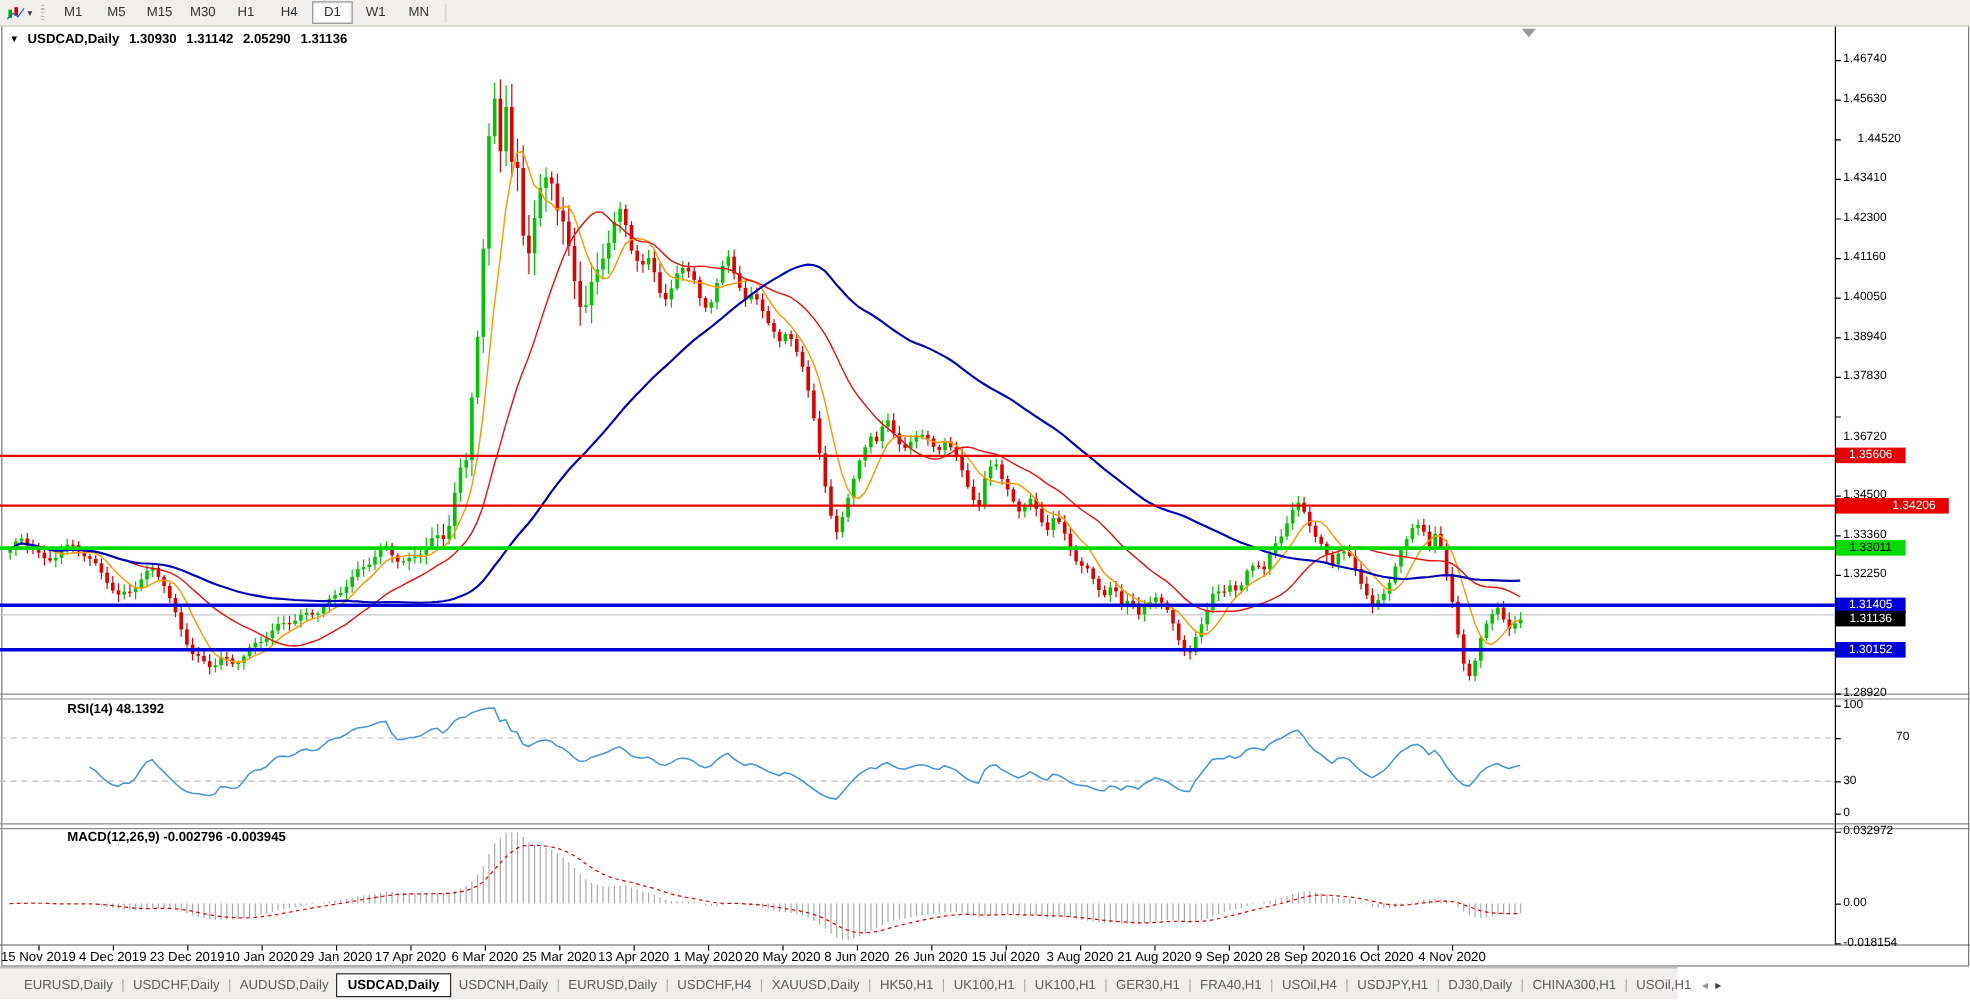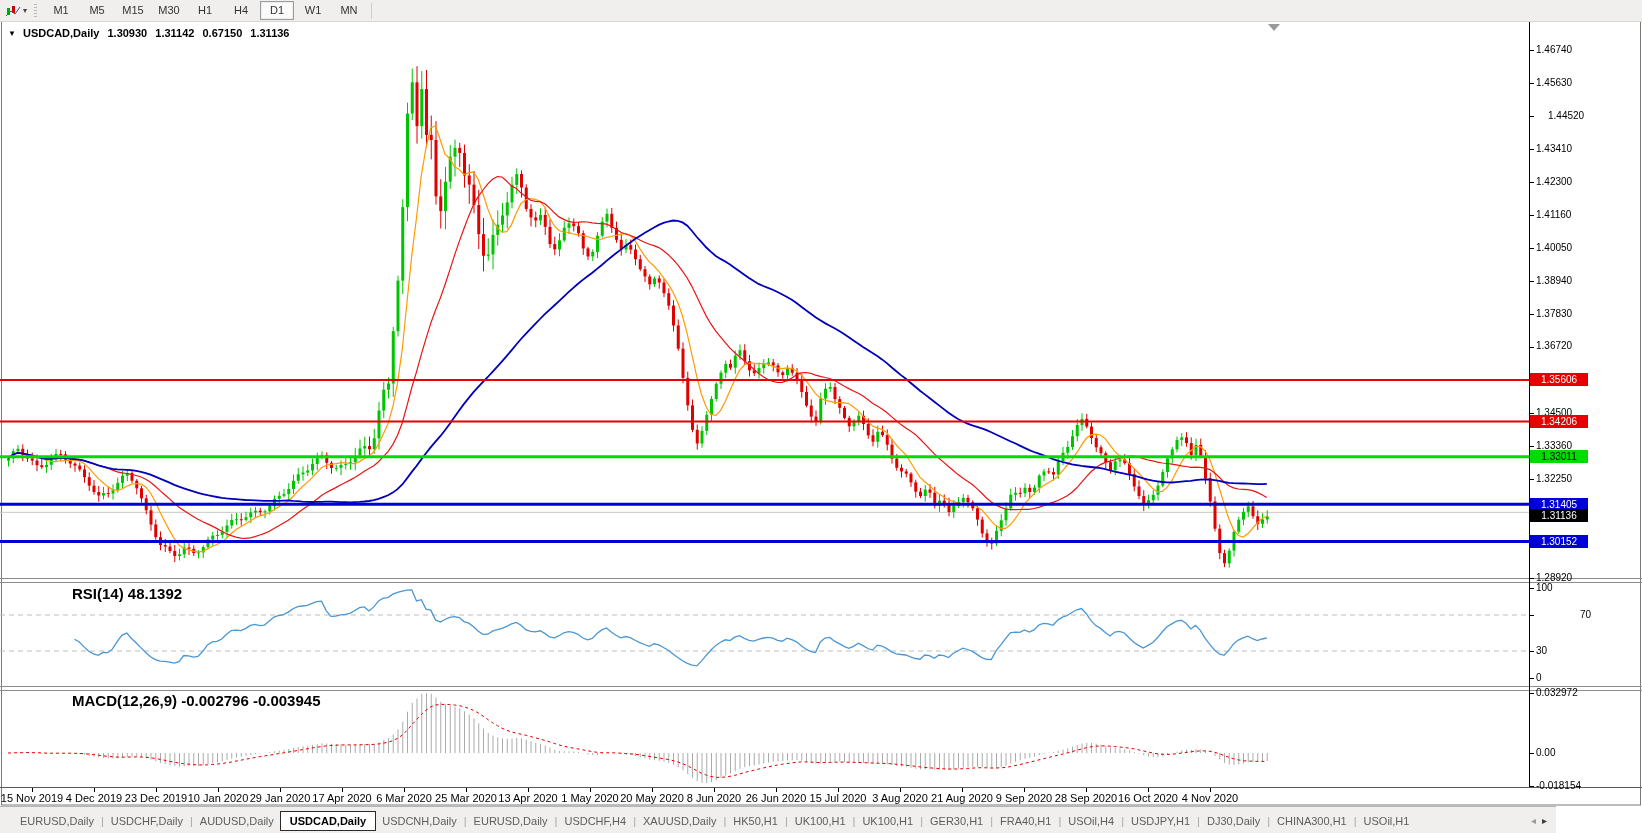--- a/index.html
+++ b/index.html
@@ -20,23 +20,23 @@
   
   #axis-layer{position:absolute;left:0;top:0;width:1642px;height:833px;z-index:2;pointer-events:none;}
   #axis-layer div{pointer-events:auto;}
   .axlab{position:absolute;font-size:10px;line-height:12px;color:#000;white-space:nowrap;}
   .badge{position:absolute;left:1530px;width:58px;height:13px;font-size:10px;line-height:13px;
          text-align:center;white-space:nowrap;z-index:3;}
   .datelab{position:absolute;font-size:11px;line-height:12px;color:#000;white-space:nowrap;transform:translateX(-50%);}
   #title{position:absolute;left:8px;top:27px;font-size:11px;font-weight:700;color:#000;z-index:4;white-space:nowrap;}
   #title span{margin-right:5px;}
   #title .tri{font-size:8px;vertical-align:1px;margin-right:4px;}
-  .panlab{position:absolute;left:24px;font-size:15px;font-weight:700;color:#000;z-index:4;white-space:nowrap;padding-left:48px;}
+  .panlab{position:absolute;left:8px;font-size:11px;font-weight:700;color:#000;z-index:4;white-space:nowrap;padding-left:48px;}
   
-  #tabbar{position:absolute;left:0;top:806px;width:1556px;height:27px;background:#f0efed;
+  #tabbar{position:absolute;left:0;top:806px;width:1398px;height:27px;background:#f0efed;
           border-top:1px solid #b7b5b1;display:flex;align-items:center;z-index:6;}
   .tab{font-size:11px;color:#5d5d5d;padding:3px 6px;white-space:nowrap;cursor:default;}
   .tab.active{background:#ffffff;color:#000;font-weight:700;border:1px solid #2b2b2b;padding:3px 9px;}
   .tabsep{color:#a8a8a8;font-size:11px;padding:0 1px;}
   .tabnav{margin-left:auto;display:flex;align-items:center;padding-right:6px;}
   .tabnav span{font-size:10px;padding:0 3px;}
   svg{position:absolute;left:0;top:0;z-index:1;}
 </style>
 </head>
 <body>
@@ -64,21 +64,21 @@
         <div class="tfbtn">MN</div>
       </div>
     <span class="vsep"></span>
   </div>
 
   <div id="title">
     <span class="tri">▼</span>
     <span>USDCAD,Daily</span>
     <span>1.30930</span>
     <span>1.31142</span>
-    <span>0.67150</span>
+    <span>2.05290</span>
     <span>1.31136</span>
   </div>
   <div class="panlab" style="top:585px;">RSI(14) 48.1392</div>
   <div class="panlab" style="top:692px;">MACD(12,26,9) -0.002796 -0.003945</div>
 
   <svg id="chart-svg" width="1642" height="833">
       <g>
         <rect x="1.5" y="21.5" width="1639" height="783.5" fill="none" stroke="#7a7a7a" stroke-width="1"></rect>
         <line x1="0" y1="578.5" x2="1642" y2="578.5" stroke="#8c8c8c" stroke-width="1"></line>
         <line x1="0" y1="582.5" x2="1642" y2="582.5" stroke="#8c8c8c" stroke-width="1"></line>
@@ -963,21 +963,21 @@
   <div id="axis-layer">
       <div class="axlab" style="left: 1536px; top: 44px;">1.46740</div>
       <div class="axlab" style="left: 1536px; top: 76.8889px;">1.45630</div>
       <div class="axlab" style="left: 1536px; top: 109.778px; margin-left: 12px;">1.44520</div>
       <div class="axlab" style="left: 1536px; top: 142.667px;">1.43410</div>
       <div class="axlab" style="left: 1536px; top: 175.556px;">1.42300</div>
       <div class="axlab" style="left: 1536px; top: 209.333px;">1.41160</div>
       <div class="axlab" style="left: 1536px; top: 242.222px;">1.40050</div>
       <div class="axlab" style="left: 1536px; top: 275.111px;">1.38940</div>
       <div class="axlab" style="left: 1536px; top: 308px;">1.37830</div>
-      <div class="axlab" style="left: 1536px; top: 340px; text-align: center;">1.36720</div>
+      <div class="axlab" style="left: 1536px; top: 359px; text-align: center;">1.36720</div>
       <div class="axlab" style="left: 1536px; top: 406.667px;">1.34500</div>
       <div class="axlab" style="left: 1536px; top: 440.444px;">1.33360</div>
       <div class="axlab" style="left: 1536px; top: 473.333px;">1.32250</div>
       <div class="axlab" style="left: 1536px; top: 539.111px;">1.30030</div>
       <div class="axlab" style="left: 1536px; top: 572px;">1.28920</div>
       <div class="axlab" style="left: 1536px; top: 582px;">100</div>
       <div class="axlab" style="left: 1536px; top: 609px; margin-left: 44px;">70</div>
       <div class="axlab" style="left: 1536px; top: 645px;">30</div>
       <div class="axlab" style="left: 1536px; top: 672px;">0</div>
       <div class="axlab" style="left: 1536px; top: 687.024px;">0.032972</div>
@@ -997,21 +997,21 @@
       <div class="datelab" style="left: 714px; top: 792px;">8 Jun 2020</div>
       <div class="datelab" style="left: 776px; top: 792px;">26 Jun 2020</div>
       <div class="datelab" style="left: 838px; top: 792px;">15 Jul 2020</div>
       <div class="datelab" style="left: 900px; top: 792px;">3 Aug 2020</div>
       <div class="datelab" style="left: 962px; top: 792px;">21 Aug 2020</div>
       <div class="datelab" style="left: 1024px; top: 792px;">9 Sep 2020</div>
       <div class="datelab" style="left: 1086px; top: 792px;">28 Sep 2020</div>
       <div class="datelab" style="left: 1148px; top: 792px;">16 Oct 2020</div>
       <div class="datelab" style="left: 1210px; top: 792px;">4 Nov 2020</div>
       <div class="badge" style="top: 373.396px; background: rgb(230, 0, 0); color: rgb(255, 255, 255);">1.35606</div>
-      <div class="badge" style="top: 414.878px; background: rgb(230, 0, 0); color: rgb(255, 255, 255);">1.34206</div>
+      <div class="badge" style="top: 414.878px; background: rgb(230, 0, 0); color: rgb(255, 255, 255); padding-left: 36px;">1.34206</div>
       <div class="badge" style="top: 450.285px; background: rgb(0, 220, 0); color: rgb(0, 0, 0);">1.33011</div>
       <div class="badge" style="top: 497.87px; background: rgb(0, 0, 216); color: rgb(255, 255, 255);">1.31405</div>
       <div class="badge" style="top: 508.841px; background: rgb(0, 0, 0); color: rgb(255, 255, 255);">1.31136</div>
       <div class="badge" style="top: 534.996px; background: rgb(0, 0, 216); color: rgb(255, 255, 255);">1.30152</div>
     </div>
 
   <div id="tabbar">
     <div id="tab-strip" style="display:flex;align-items:center;padding-left:14px;">
         <div class="tab">EURUSD,Daily</div>
         <span class="tabsep">|</span>

